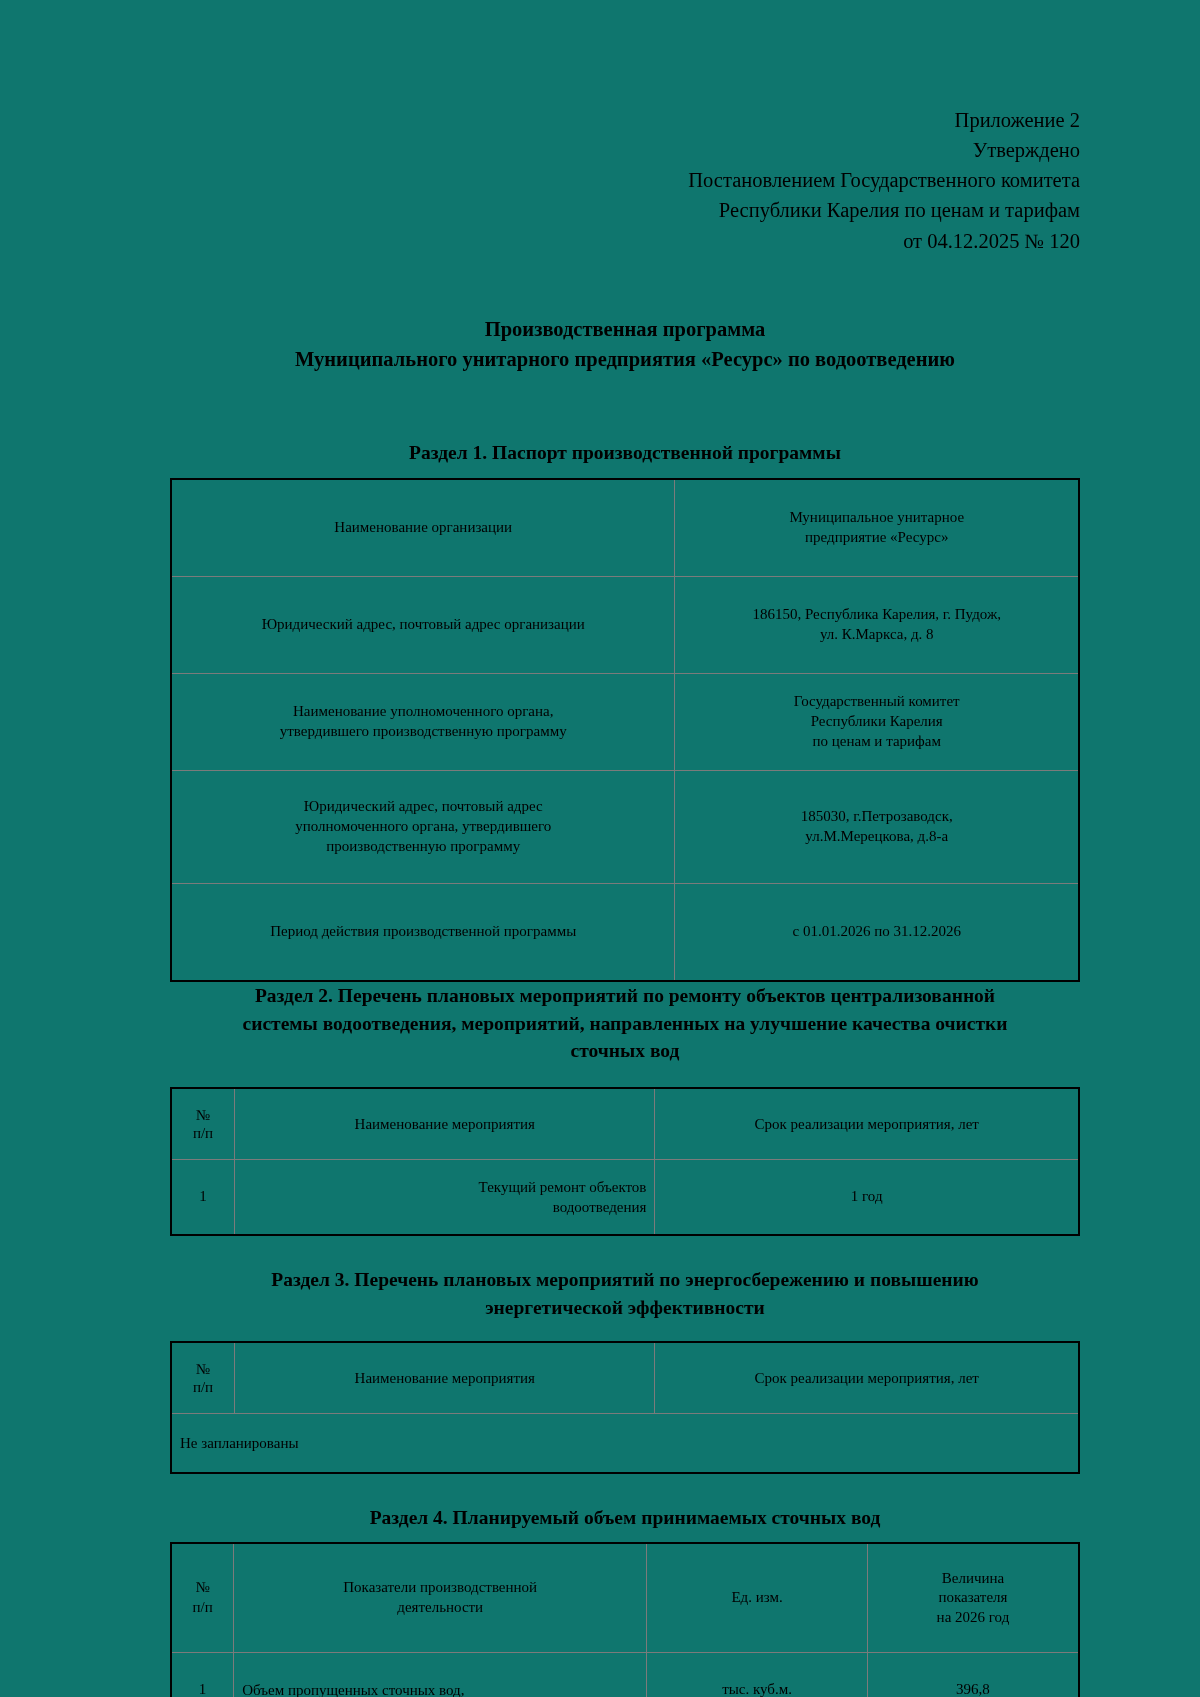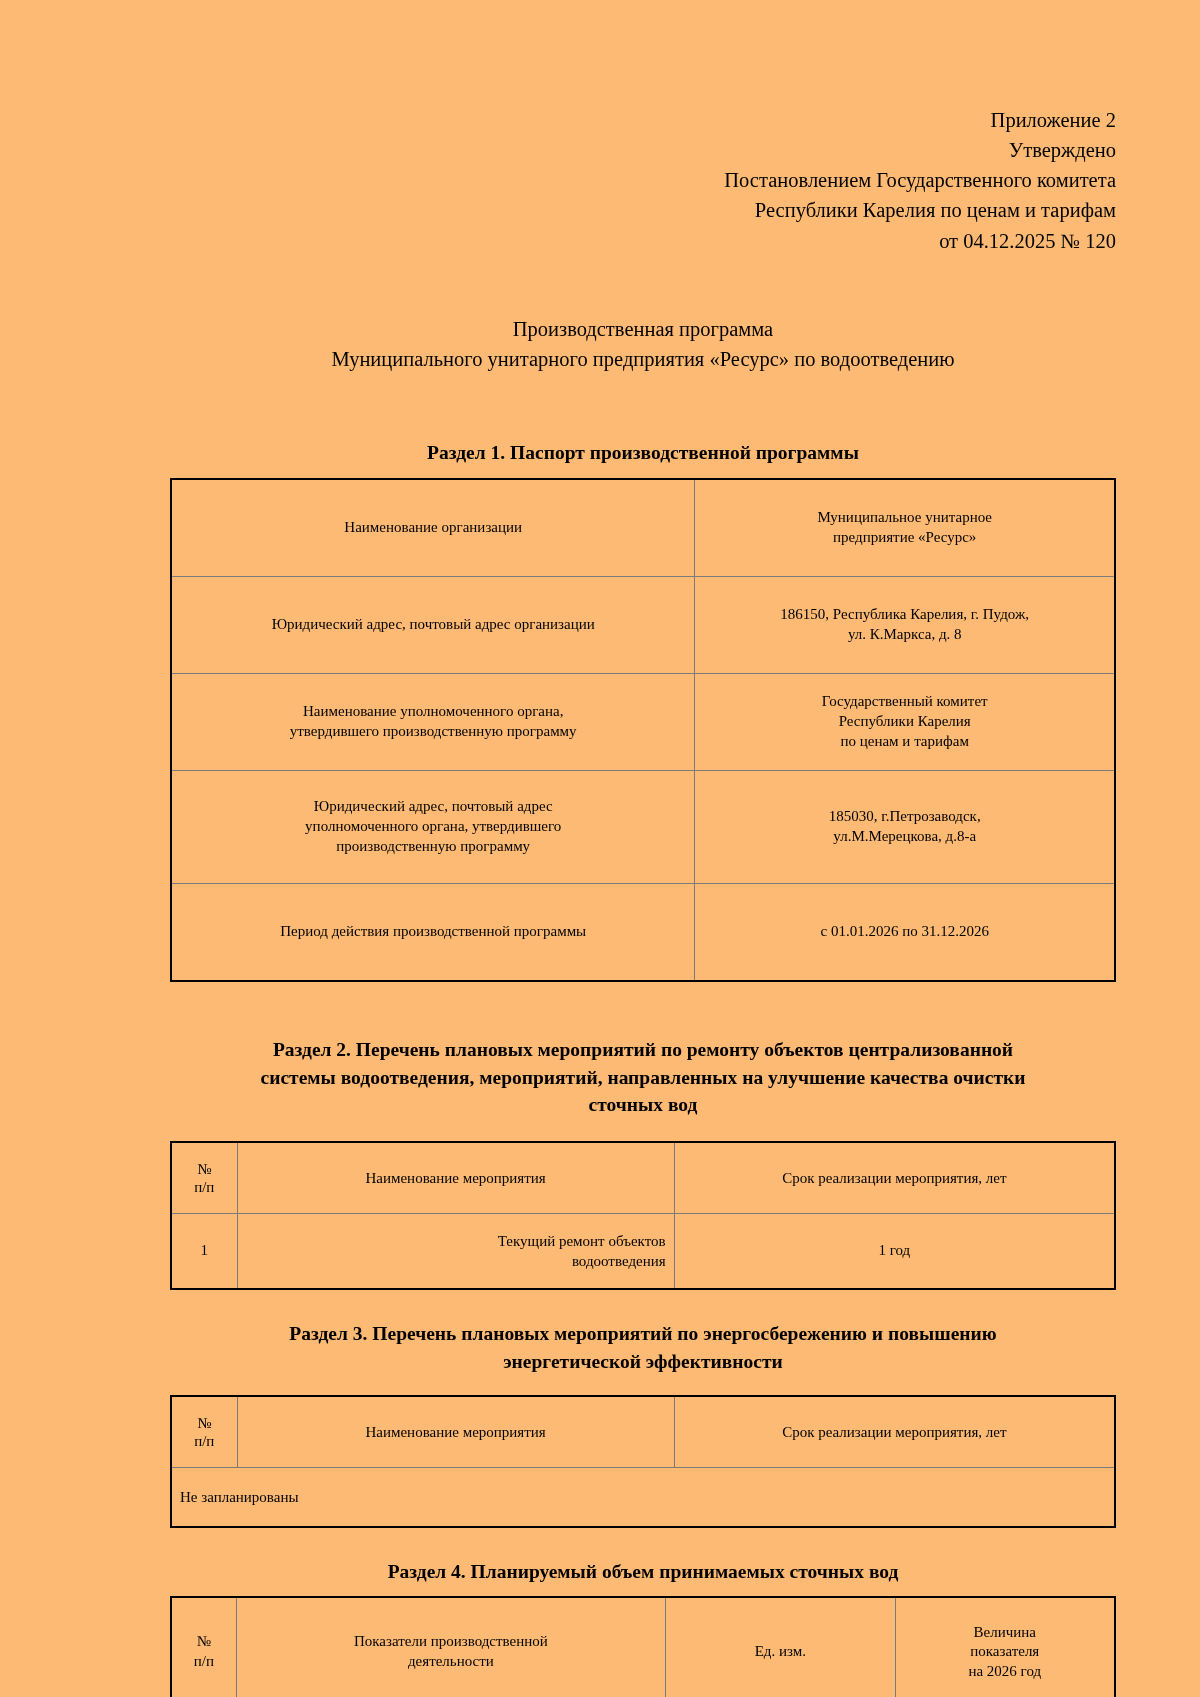--- a/index.html
+++ b/index.html
@@ -10,53 +10,53 @@
   }
   body {
     font-family: "Liberation Serif", "DejaVu Serif", serif;
     color: #000000;
   }
   .page {
     position: relative;
     width: 1200px;
     height: 1697px;
     margin: 0 auto;
-    background: #fdba74;
+    background: #0f766e;
     box-sizing: border-box;
-    padding: 105px 84px 0 170px;
+    padding: 105px 120px 0 170px;
     overflow: hidden;
   }
   
   .doc-header {
     text-align: right;
     font-size: 20.5px;
     line-height: 1.47;
     margin: 0 0 0 0;
   }
   .doc-header div { white-space: nowrap; }
 
   
   .doc-title {
     text-align: center;
-    font-weight: normal;
+    font-weight: bold;
     font-size: 20.5px;
     line-height: 1.5;
     margin-top: 58px;
   }
   .doc-title div { white-space: nowrap; }
 
   
   .section-heading {
     text-align: center;
     font-weight: bold;
     font-size: 19.5px;
     line-height: 1.42;
   }
   .section-heading.s1 { margin-top: 64px; margin-bottom: 11px; }
-  .section-heading.s2 { margin-top: 54px; margin-bottom: 22px; }
+  .section-heading.s2 { margin-bottom: 22px; }
   .section-heading.s3 { margin-top: 30px; margin-bottom: 20px; }
   .section-heading.s4 { margin-top: 30px; margin-bottom: 10px; }
 
   
   table.doc-table {
     border-collapse: collapse;
     width: 100%;
     table-layout: fixed;
     font-size: 15px;
   }

